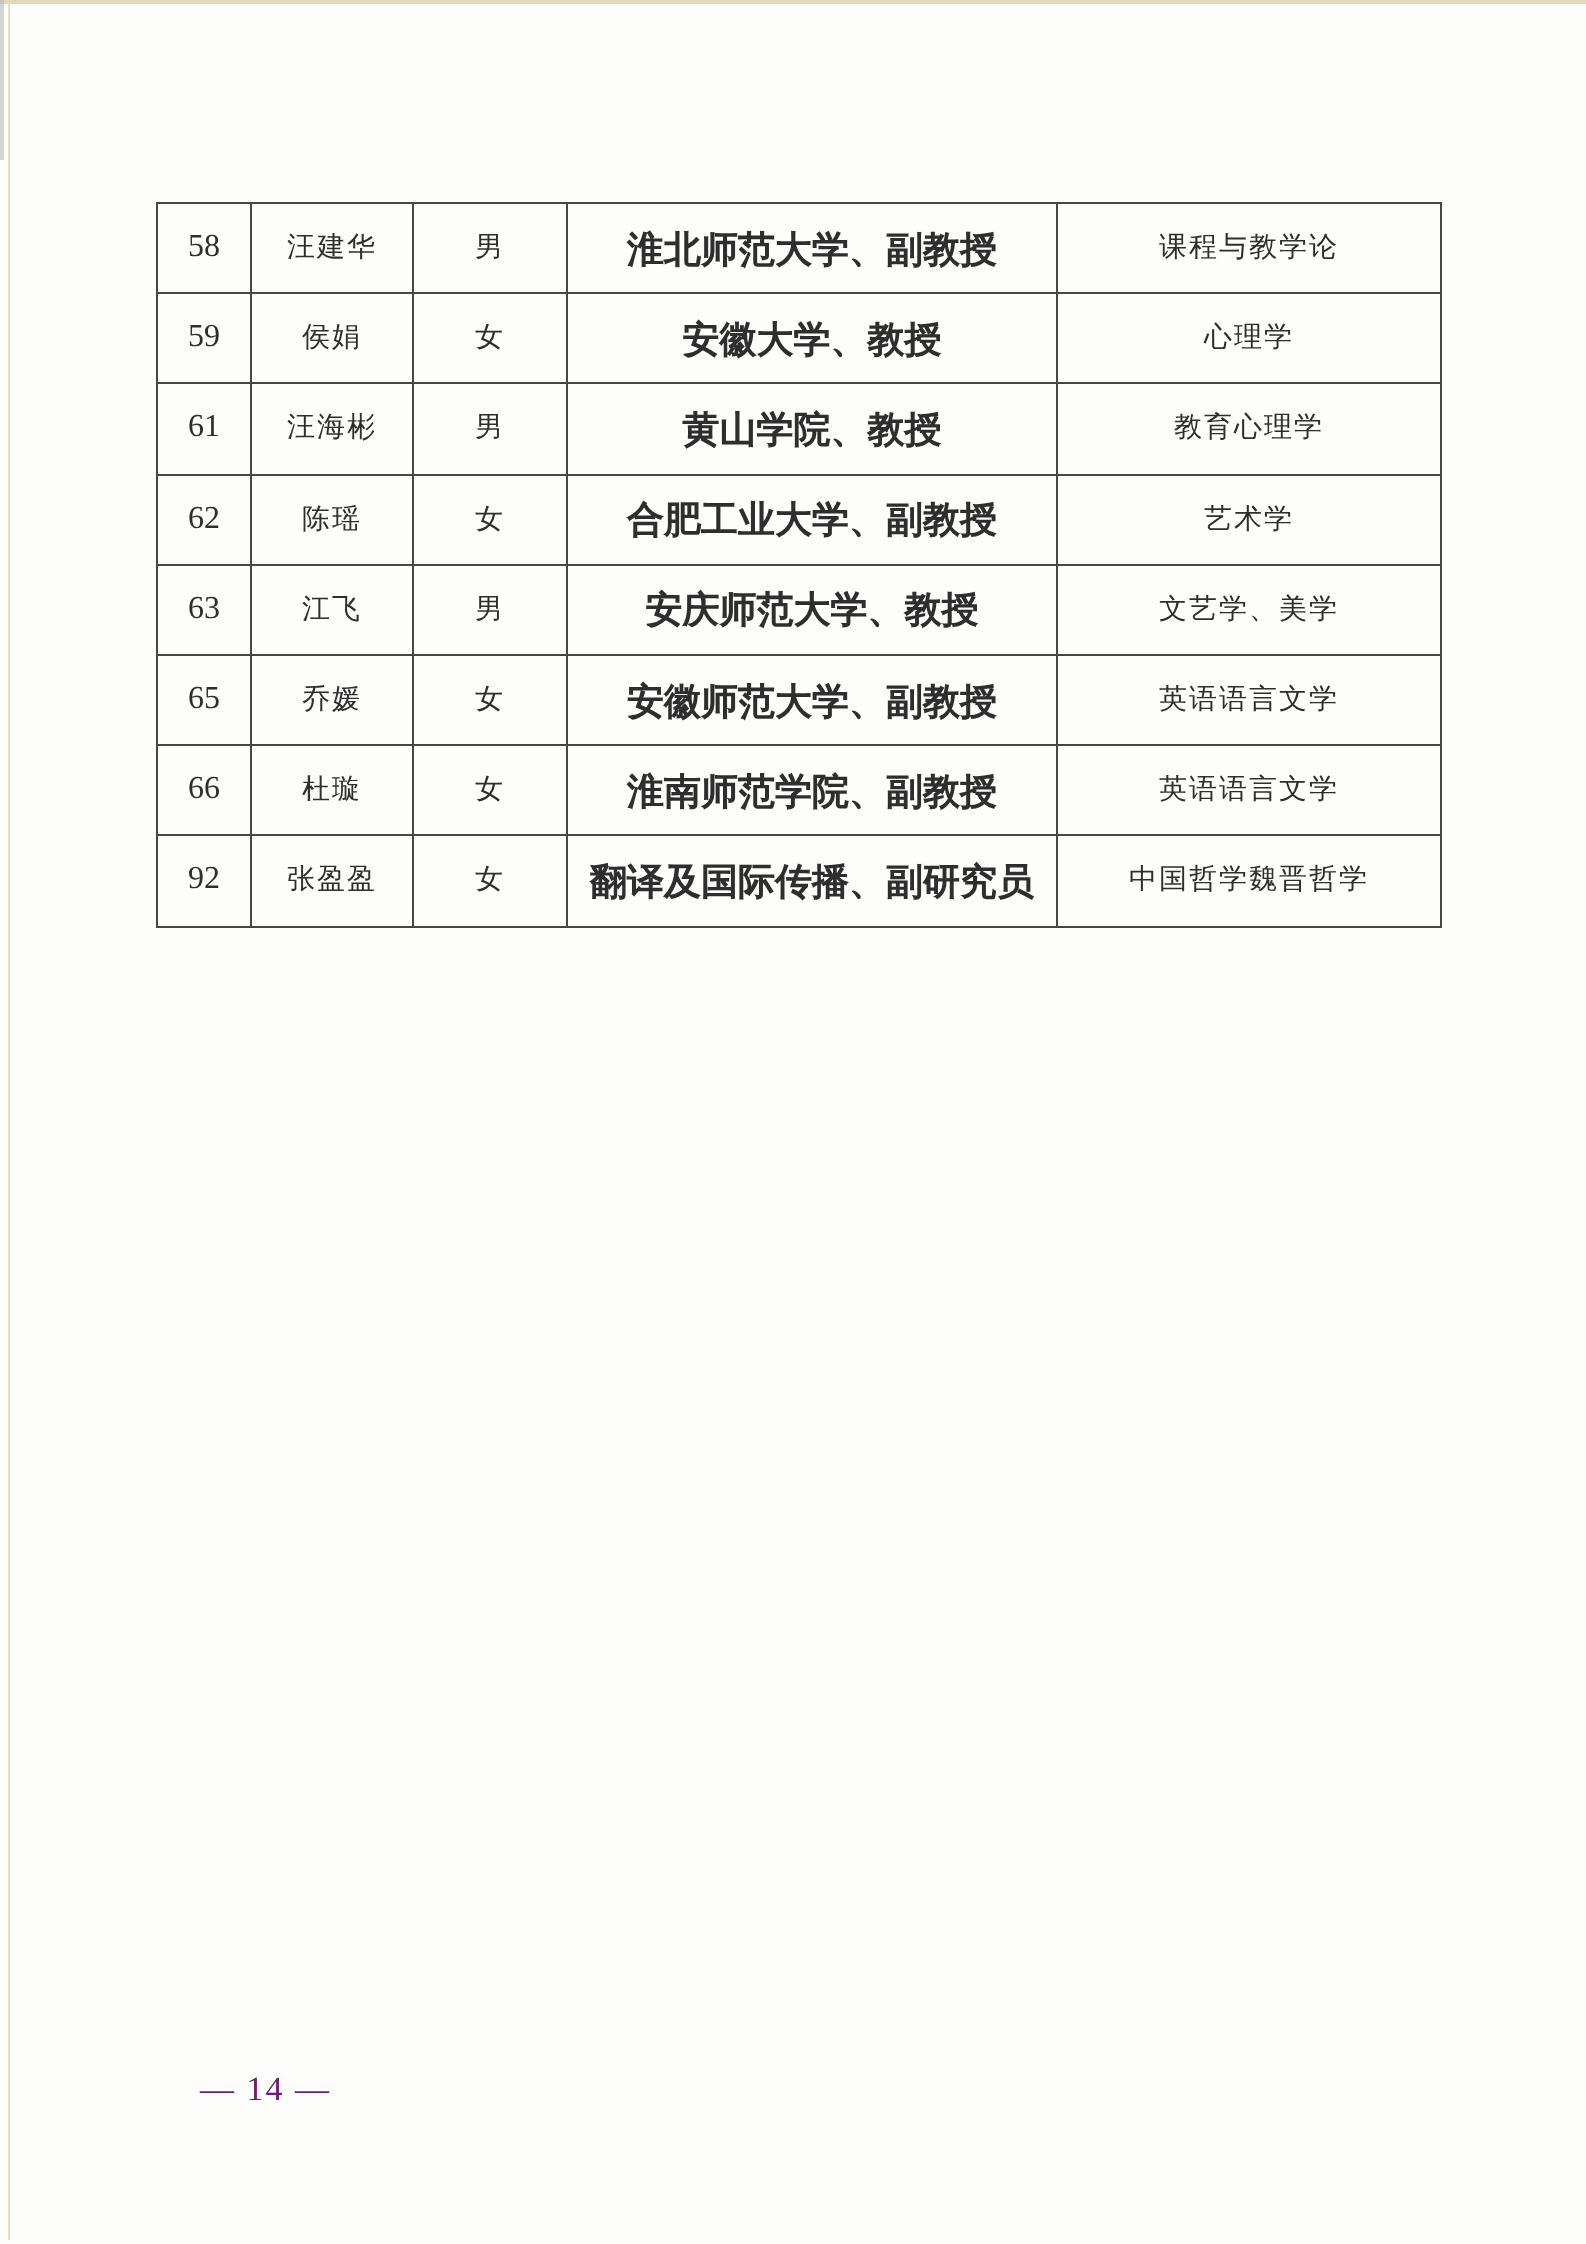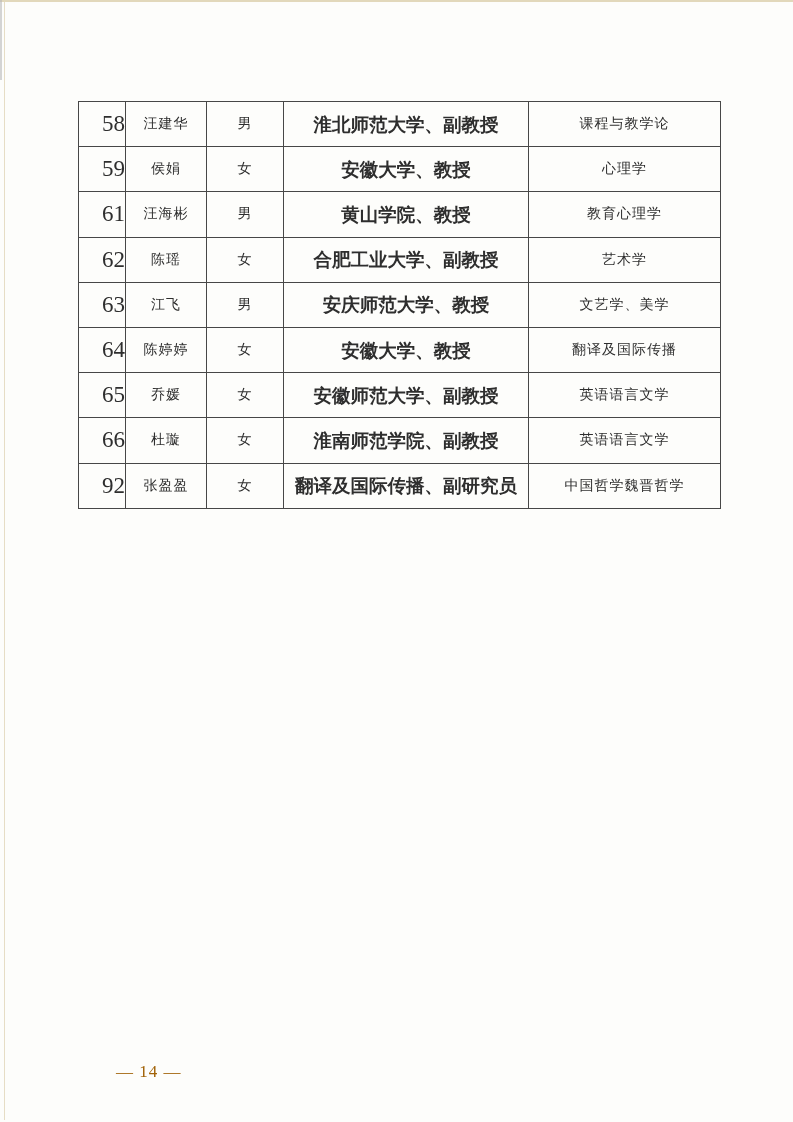--- a/index.html
+++ b/index.html
@@ -49,38 +49,36 @@
     height: 44.2px;
     text-align: center;
     vertical-align: middle;
     font-size: 14px;
     letter-spacing: 1px;
     white-space: nowrap;
     overflow: hidden;
     padding: 0;
   }
   table.roster td.num {
-    font-size: 23px;
+    font-size: 16px;
     letter-spacing: 0;
-    text-align: right;
   }
   table.roster td.affil {
     letter-spacing: 0;
     font-size: 18.5px;
     font-weight: bold;
   }
   .page-number {
     position: absolute;
     left: 100px;
-    top: 1062px;
+    top: 1035px;
     font-size: 17px;
     letter-spacing: 1px;
-    color: #a16207;
+    color: #701a75;
     white-space: nowrap;
-    margin-left: 16px;
   }
 </style>
 </head>
 <body>
 
 <div class="scan-edge-top"></div>
 <div class="scan-edge-left"></div>
 <div class="scan-edge-left2"></div>
 
 <table class="roster">
@@ -126,27 +124,20 @@
   </tr>
 
   <tr>
     <td class="num">63</td>
     <td class="name">江飞</td>
     <td class="gen">男</td>
     <td class="affil">安庆师范大学、教授</td>
     <td class="field">文艺学、美学</td>
   </tr>
 
-  <tr>
-    <td class="num">64</td>
-    <td class="name">陈婷婷</td>
-    <td class="gen">女</td>
-    <td class="affil">安徽大学、教授</td>
-    <td class="field">翻译及国际传播</td>
-  </tr>
 
   <tr>
     <td class="num">65</td>
     <td class="name">乔媛</td>
     <td class="gen">女</td>
     <td class="affil">安徽师范大学、副教授</td>
     <td class="field">英语语言文学</td>
   </tr>
 
   <tr>

